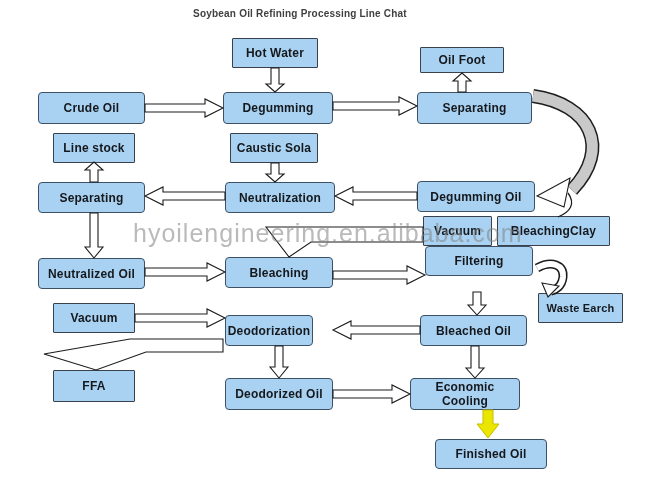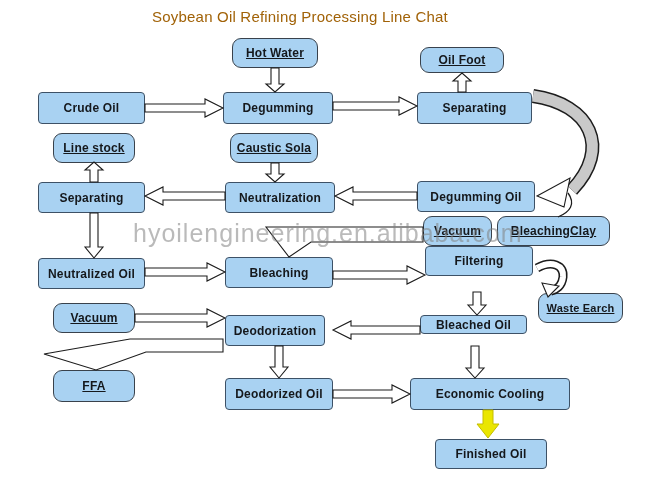--- a/index.html
+++ b/index.html
@@ -2,30 +2,30 @@
 <html><head>
 <meta charset="utf-8">
 <style>
   html,body{margin:0;padding:0;background:#ffffff;}
   #canvas{
     position:relative;width:645px;height:481px;background:#ffffff;overflow:hidden;
     font-family:"Liberation Sans",sans-serif;
   }
   #title{
     position:absolute;left:135px;top:8px;width:330px;text-align:center;
-    font-size:15px;font-weight:normal;color:#a16207;letter-spacing:.2px;z-index:2;
+    font-size:10px;font-weight:bold;color:#404040;letter-spacing:.2px;z-index:2;
   }
   .node{
     position:absolute;display:flex;align-items:center;justify-content:center;
     background:#a9d2f2;border:1.3px solid #3d5166;box-sizing:border-box;
     font-size:12px;font-weight:bold;color:#15181c;letter-spacing:.2px;
     z-index:2;text-align:center;
   }
   .r{border-radius:4px;}
-  .sq{border-radius:9px;border-color:#39424c;text-decoration:underline;}
+  .sq{border-radius:1px;border-color:#39424c;}
   #arrows{position:absolute;left:0;top:0;z-index:3;pointer-events:none;}
   #watermark{
     position:absolute;left:133px;top:219px;width:390px;z-index:4;
     font-size:25px;color:rgba(130,130,130,.55);letter-spacing:1px;white-space:nowrap;
   }
   .hollow{fill:#ffffff;stroke:#1c1c1c;stroke-width:1.1px;}
 </style>
 </head>
 <body>
 
@@ -43,25 +43,25 @@
   <div class="node r" style="left:38px;top:182px;width:107px;height:31px;">Separating</div>
   <div class="node r" style="left:225px;top:182px;width:110px;height:31px;">Neutralization</div>
   <div class="node r" style="left:417px;top:181px;width:118px;height:31px;">Degumming Oil</div>
   <div class="node sq" style="left:423px;top:216px;width:69px;height:30px;">Vacuum</div>
   <div class="node sq" style="left:497px;top:216px;width:113px;height:30px;">BleachingClay</div>
   <div class="node r" style="left:38px;top:258px;width:107px;height:31px;">Neutralized Oil</div>
   <div class="node r" style="left:225px;top:257px;width:108px;height:31px;">Bleaching</div>
   <div class="node r" style="left:425px;top:246px;width:108px;height:30px;">Filtering</div>
   <div class="node sq" style="left:538px;top:293px;width:85px;height:30px;font-size:11px;">Waste Earch</div>
   <div class="node sq" style="left:53px;top:303px;width:82px;height:30px;">Vacuum</div>
-  <div class="node r" style="left:225px;top:315px;width:100px;height:31px;">Deodorization</div>
-  <div class="node r" style="left:420px;top:315px;width:107px;height:19px;text-align:right;">Bleached Oil</div>
+  <div class="node r" style="left:225px;top:315px;width:88px;height:31px;">Deodorization</div>
+  <div class="node r" style="left:420px;top:315px;width:107px;height:31px;text-align:right;">Bleached Oil</div>
   <div class="node sq" style="left:53px;top:370px;width:82px;height:32px;">FFA</div>
   <div class="node r" style="left:225px;top:378px;width:108px;height:32px;">Deodorized Oil</div>
-  <div class="node r" style="left:410px;top:378px;width:160px;height:32px;">Economic Cooling</div>
+  <div class="node r" style="left:410px;top:378px;width:110px;height:32px;">Economic Cooling</div>
   <div class="node r" style="left:435px;top:439px;width:112px;height:30px;">Finished Oil</div>
 
   <svg id="arrows" width="645" height="481" viewBox="0 0 645 481">
 
     <polygon class="hollow" points="271,68 271,84 266,84 275,92 284,84 279,84 279,68"></polygon>
 
     <polygon class="hollow" points="458,92 458,81 453,81 462,73 471,81 466,81 466,92"></polygon>
 
     <polygon class="hollow" points="145,104 205,104 205,99 223,108 205,117 205,112 145,112"></polygon>
 

